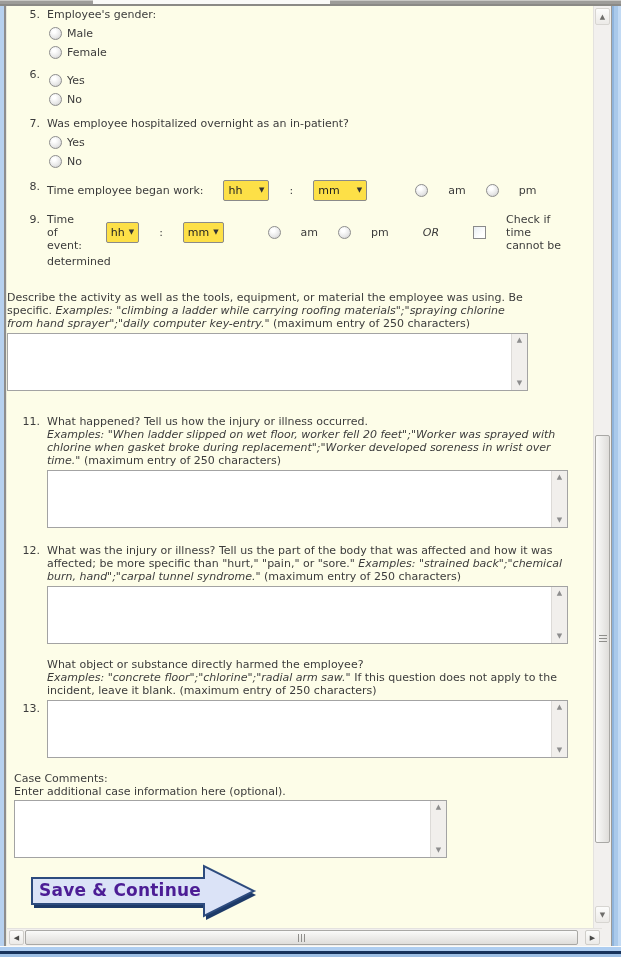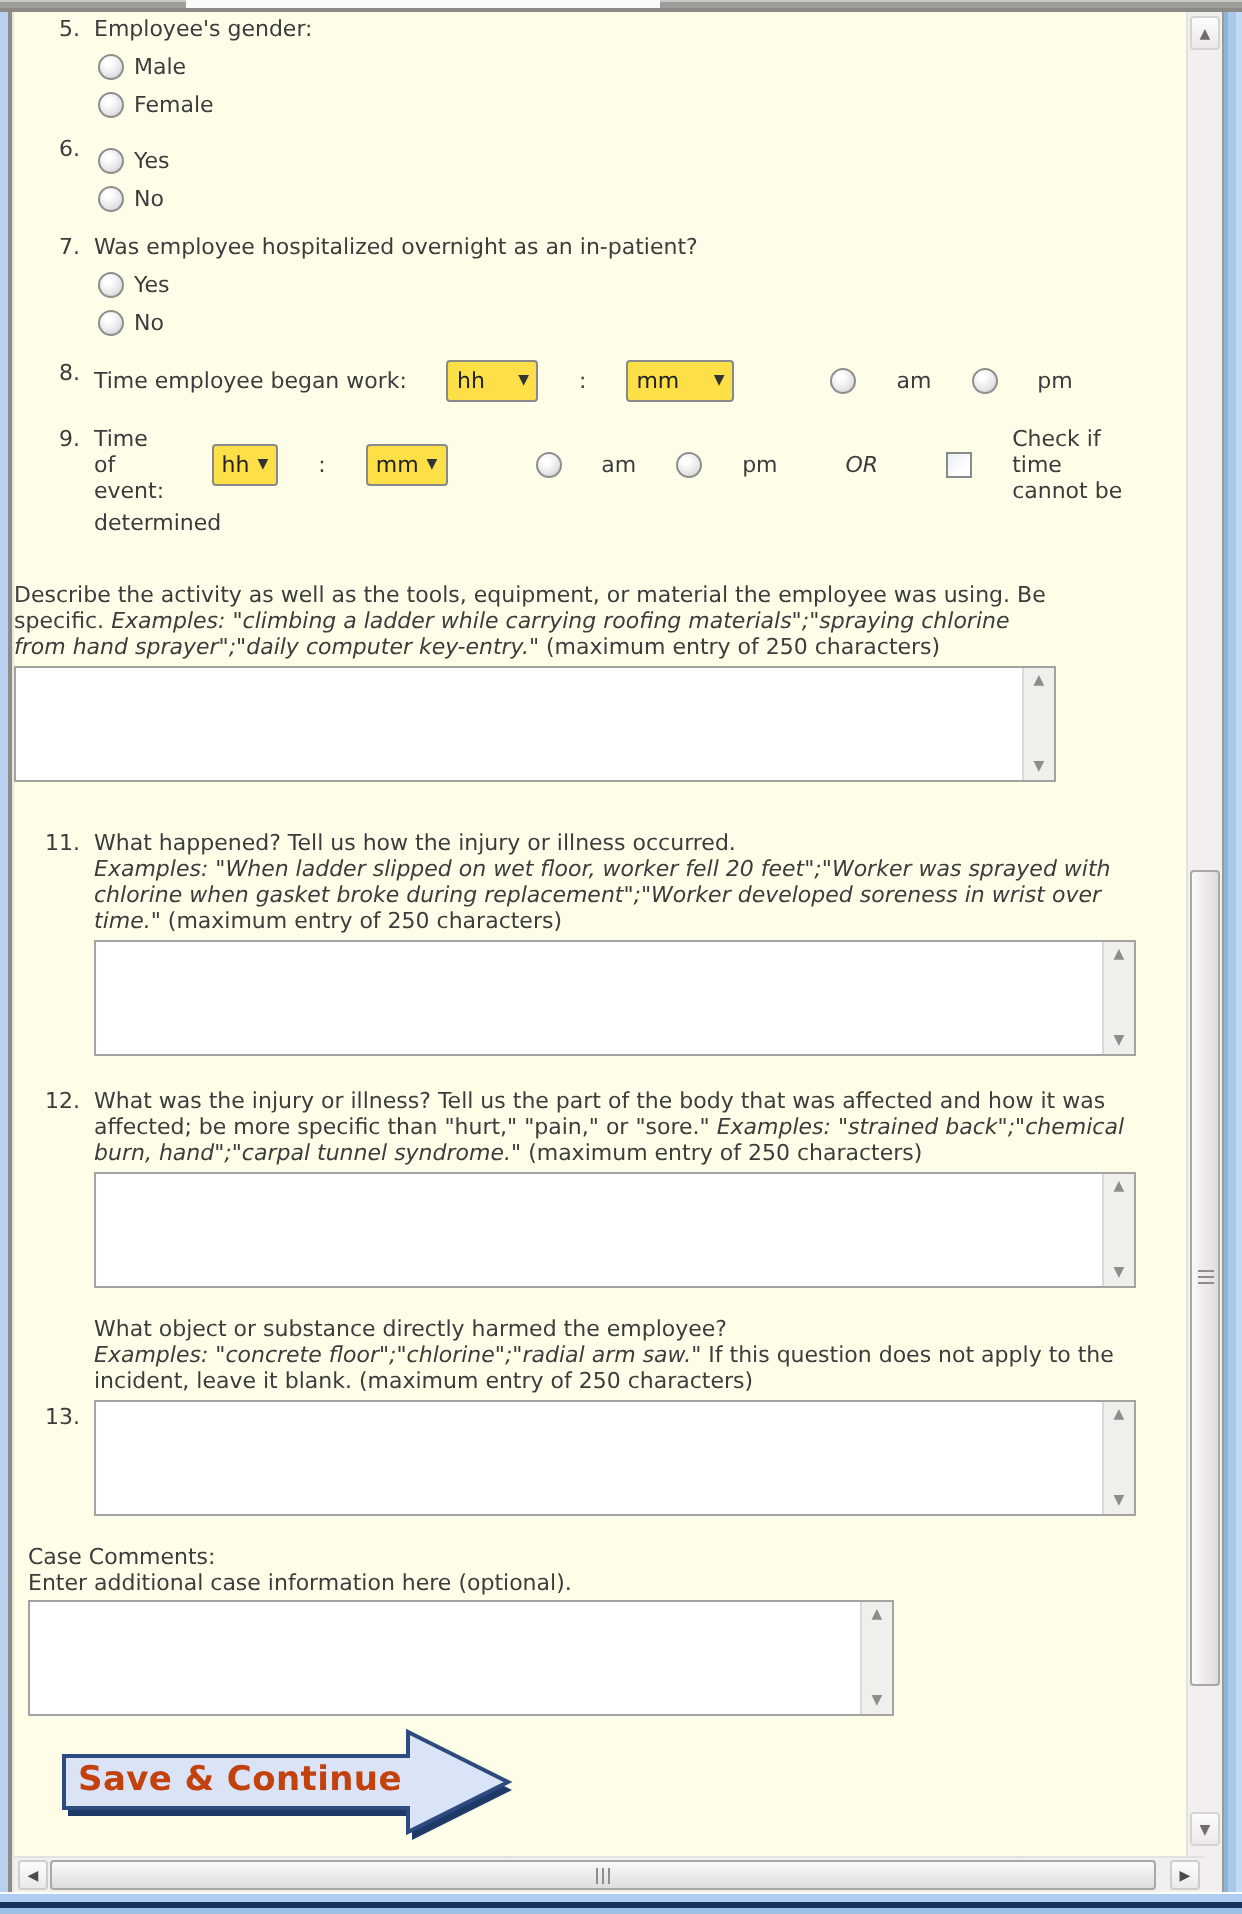--- a/index.html
+++ b/index.html
@@ -44,21 +44,21 @@
   .sbtn{position:absolute;left:1px;width:15px;height:17px;background:linear-gradient(#fcfcfb,#eceae7);border:1px solid #d7d5d1;border-radius:2px;display:flex;align-items:center;justify-content:center;font-size:7px;color:#6f6e6b;box-sizing:border-box;}
   .vthumb{position:absolute;left:1px;top:429px;width:15px;height:408px;border:1px solid #a9a8a5;border-radius:2px;background:linear-gradient(to right,#fafaf9,#dfddda);box-sizing:border-box;}
   .vthumb .grip{position:absolute;left:3px;top:50%;margin-top:-4px;width:8px;height:8px;background:repeating-linear-gradient(#8f8e8b 0 1px,transparent 1px 3px);}
   .hscroll{position:absolute;left:7px;top:928px;width:595px;height:18px;background:#f2f0ee;border-top:1px solid #e4e2df;box-sizing:border-box;}
   .hbtn{position:absolute;top:1px;width:15px;height:15px;background:linear-gradient(#fcfcfb,#eceae7);border:1px solid #cfcdc9;border-radius:2px;display:flex;align-items:center;justify-content:center;font-size:7px;color:#4a4a48;box-sizing:border-box;}
   .hthumb{position:absolute;left:18px;top:1px;width:553px;height:15px;border:1px solid #a9a8a5;border-radius:2px;background:linear-gradient(#fafaf9,#dfddda);box-sizing:border-box;}
   .hthumb .grip{position:absolute;top:3px;left:50%;margin-left:-4px;width:8px;height:8px;background:repeating-linear-gradient(to right,#8f8e8b 0 1px,transparent 1px 3px);}
   .corner{position:absolute;left:602px;top:928px;width:9px;height:18px;background:#f2f0ee;}
   
   .save-wrap{position:relative;width:235px;height:58px;margin:6px 0 0 21px;cursor:pointer;}
-  .save-label{position:absolute;left:6px;top:16px;width:172px;text-align:center;font-size:17px;font-weight:bold;color:#c2410c;letter-spacing:0.2px;}
+  .save-label{position:absolute;left:6px;top:16px;width:172px;text-align:center;font-size:17px;font-weight:bold;color:#4c1d95;letter-spacing:0.2px;}
   .mt9{margin-top:9px;} .mt11{margin-top:11px;} .mt12{margin-top:12px;} .mt10{margin-top:10px;}
   .mt13{margin-top:13px;} .mt24{margin-top:24px;} .mt16{margin-top:16px;} .mt14{margin-top:14px;align-items:center;}
   .case-block{margin:14px 0 0 7px;line-height:13px;}
   .case-ta{width:433px;margin-top:2px;}
   .q1013-ta{width:521px;}
   .det-line{line-height:13px;margin-top:3px;}
 </style>
 </head>
 <body>
 

